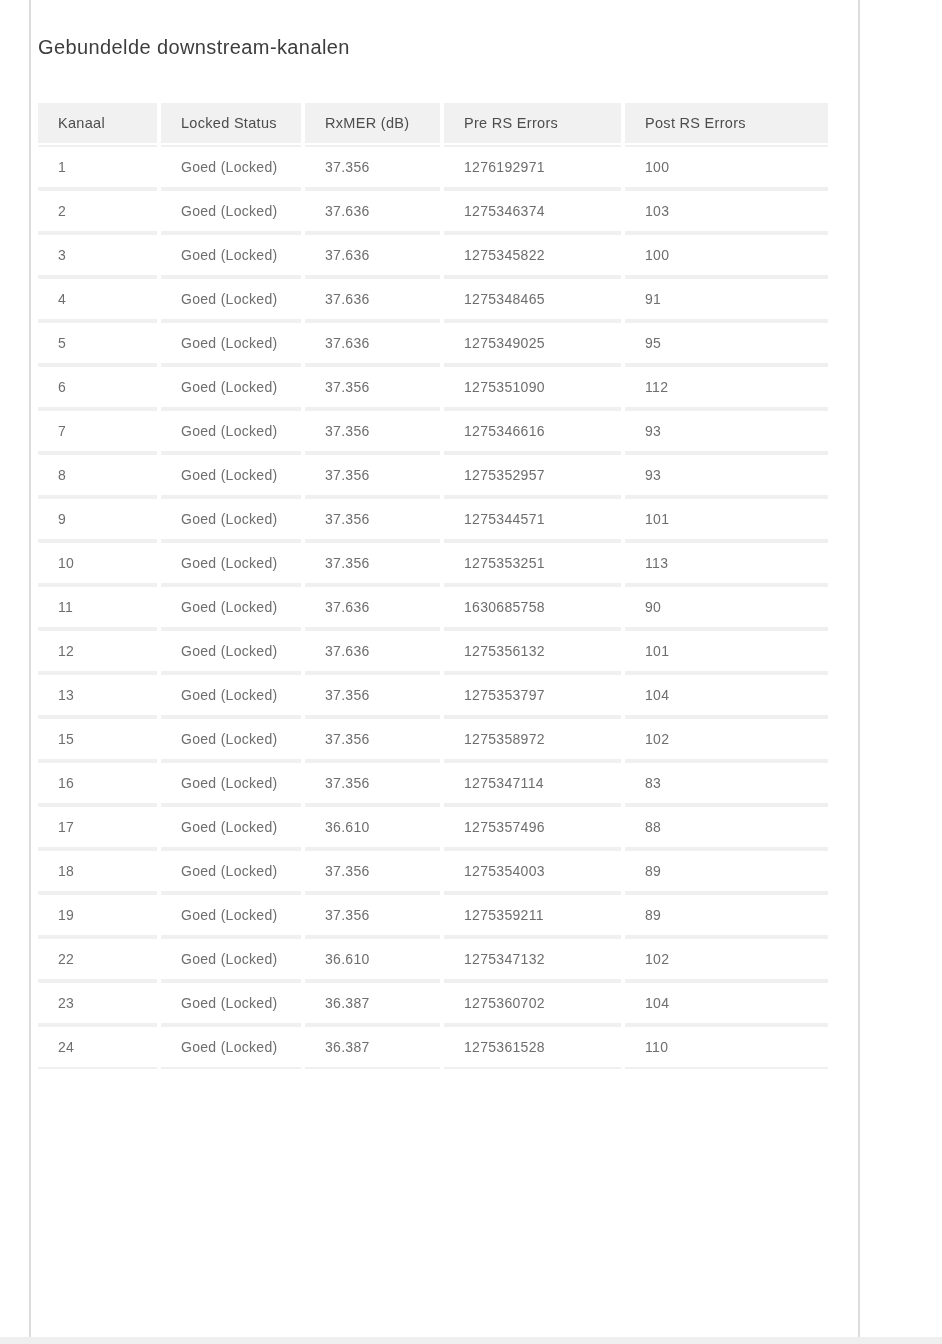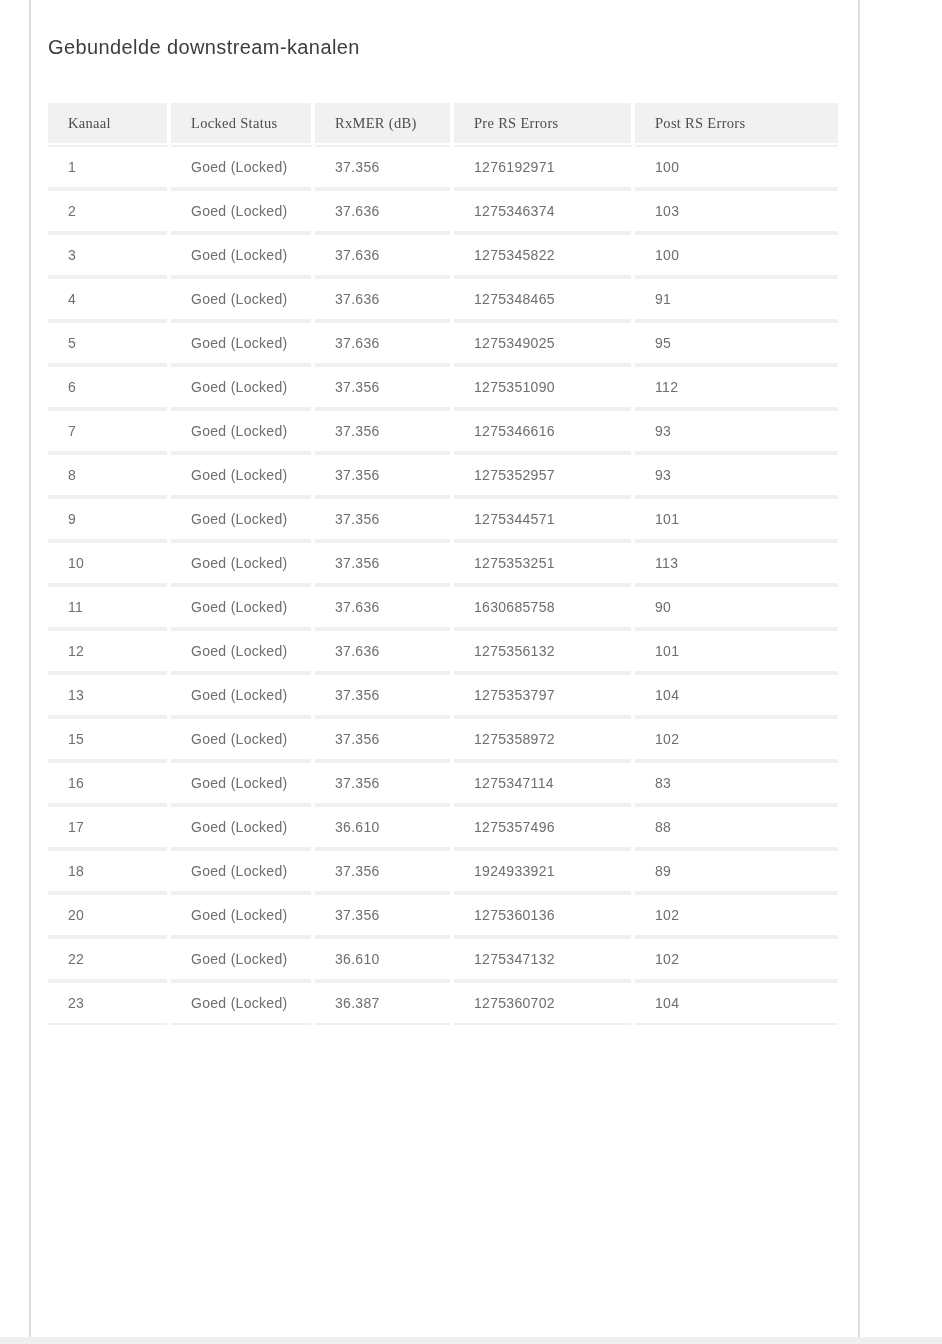--- a/index.html
+++ b/index.html
@@ -13,21 +13,21 @@
   }
   .page-container {
     position: absolute;
     left: 29px;
     top: 0;
     width: 831px;
     height: 1337px;
     background: #ffffff;
     border-left: 2px solid #dcdcdc;
     border-right: 2px solid #dcdcdc;
-    padding: 0 17px;
+    padding: 0 7px;
   }
   .page-title {
     margin-top: 36px;
     font-size: 20px;
     letter-spacing: 0.4px;
     color: #3d3d3d;
     font-weight: 400;
   }
   table.data-table {
     margin-top: 42px;
@@ -44,21 +44,20 @@
     font-size: 14.5px;
     letter-spacing: 0.3px;
     text-align: left;
     height: 44px;
     padding-left: 20px;
     vertical-align: middle;
     border-top: 2px solid #ffffff;
     border-bottom: 2px solid #ffffff;
     white-space: nowrap;
     overflow: hidden;
-    font-family: Liberation Serif, serif;
   }
   table.data-table td {
     background: #ffffff;
     color: #6e6e6e;
     font-size: 14px;
     letter-spacing: 0.3px;
     text-align: left;
     height: 44px;
     padding-left: 20px;
     vertical-align: middle;
@@ -207,41 +206,48 @@
           <td>17</td>
           <td>Goed (Locked)</td>
           <td>36.610</td>
           <td>1275357496</td>
           <td>88</td>
         </tr>
         <tr>
           <td>18</td>
           <td>Goed (Locked)</td>
           <td>37.356</td>
-          <td>1924933921</td>
+          <td>1275354003</td>
           <td>89</td>
         </tr>
         <tr>
-          <td>20</td>
-          <td>Goed (Locked)</td>
-          <td>37.356</td>
-          <td>1275360136</td>
-          <td>102</td>
+          <td>19</td>
+          <td>Goed (Locked)</td>
+          <td>37.356</td>
+          <td>1275359211</td>
+          <td>89</td>
         </tr>
         <tr>
           <td>22</td>
           <td>Goed (Locked)</td>
           <td>36.610</td>
           <td>1275347132</td>
           <td>102</td>
         </tr>
         <tr>
           <td>23</td>
           <td>Goed (Locked)</td>
           <td>36.387</td>
           <td>1275360702</td>
           <td>104</td>
         </tr>
+        <tr>
+          <td>24</td>
+          <td>Goed (Locked)</td>
+          <td>36.387</td>
+          <td>1275361528</td>
+          <td>110</td>
+        </tr>
       </tbody>
   </table>
 </div>
 
 <div class="footer-strip"></div>
 
 </body></html>

